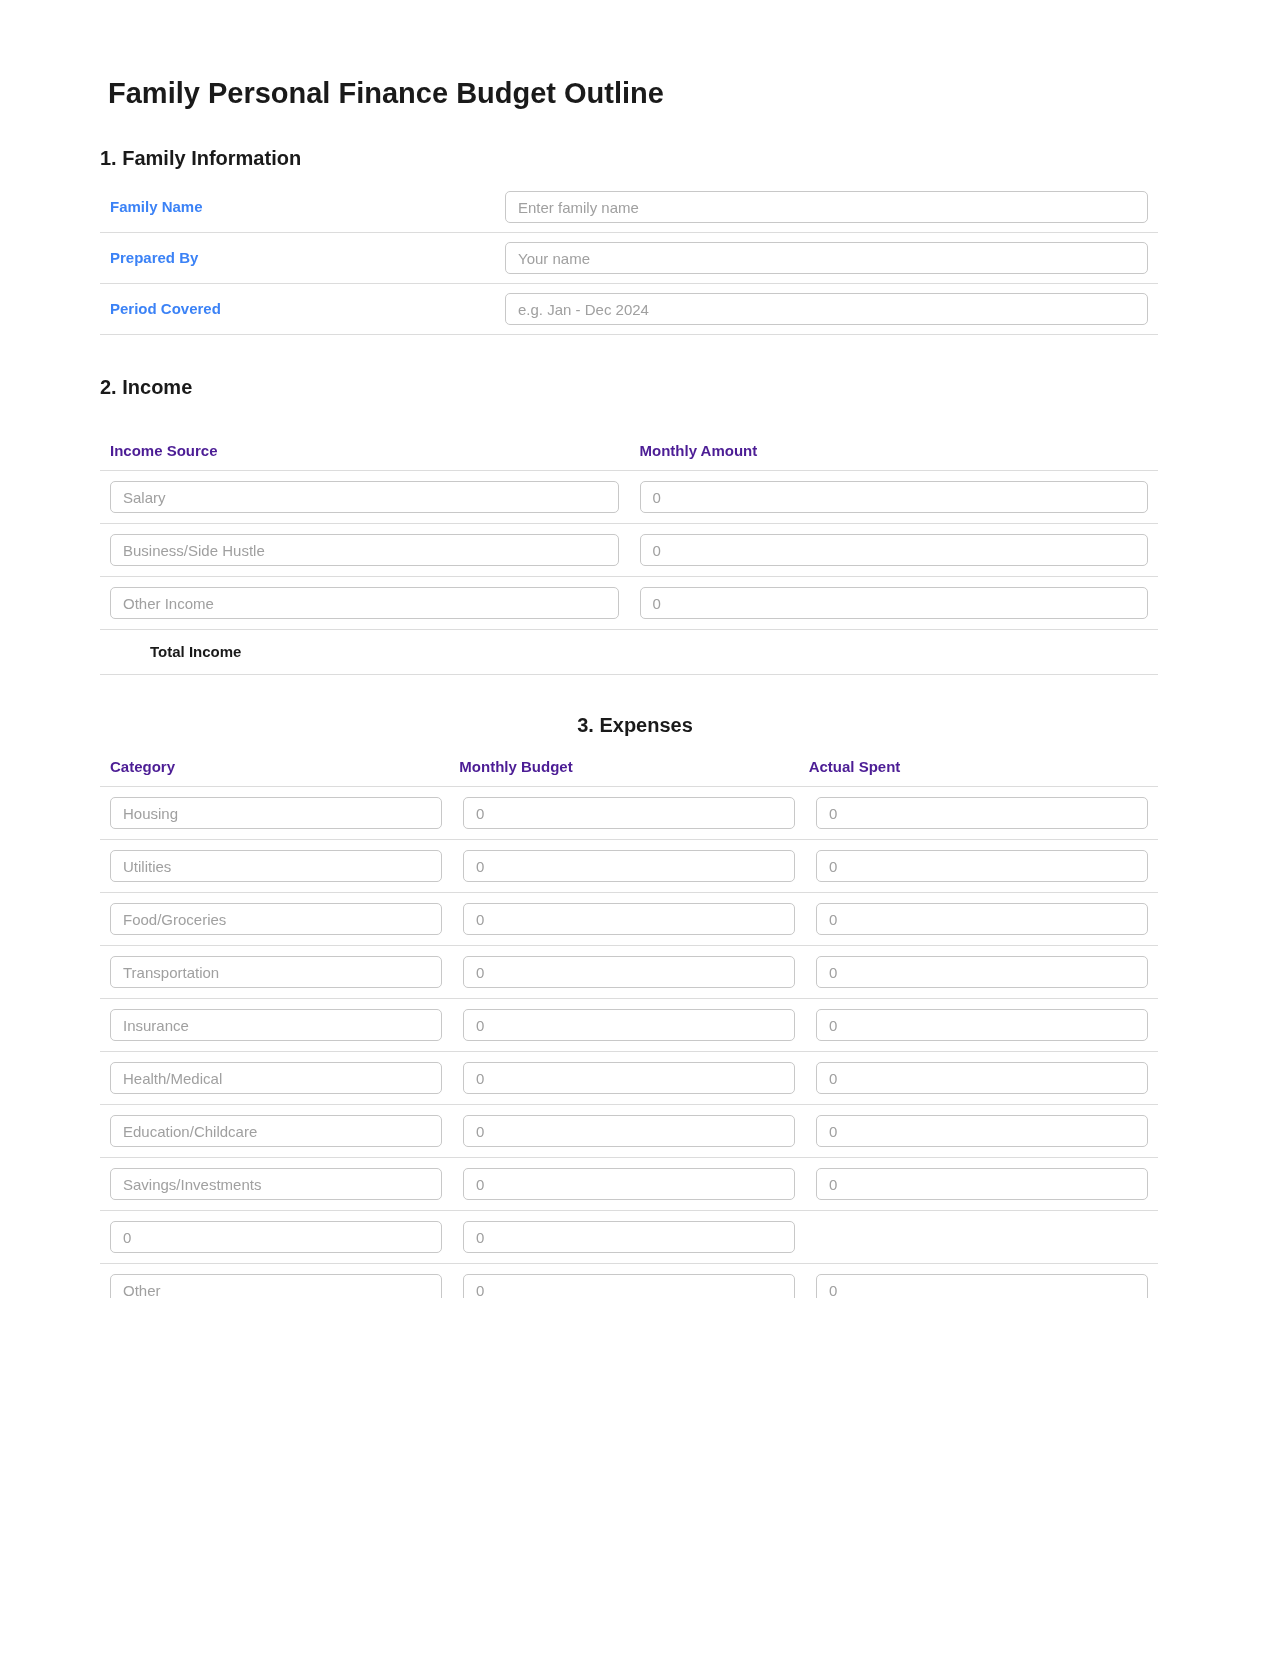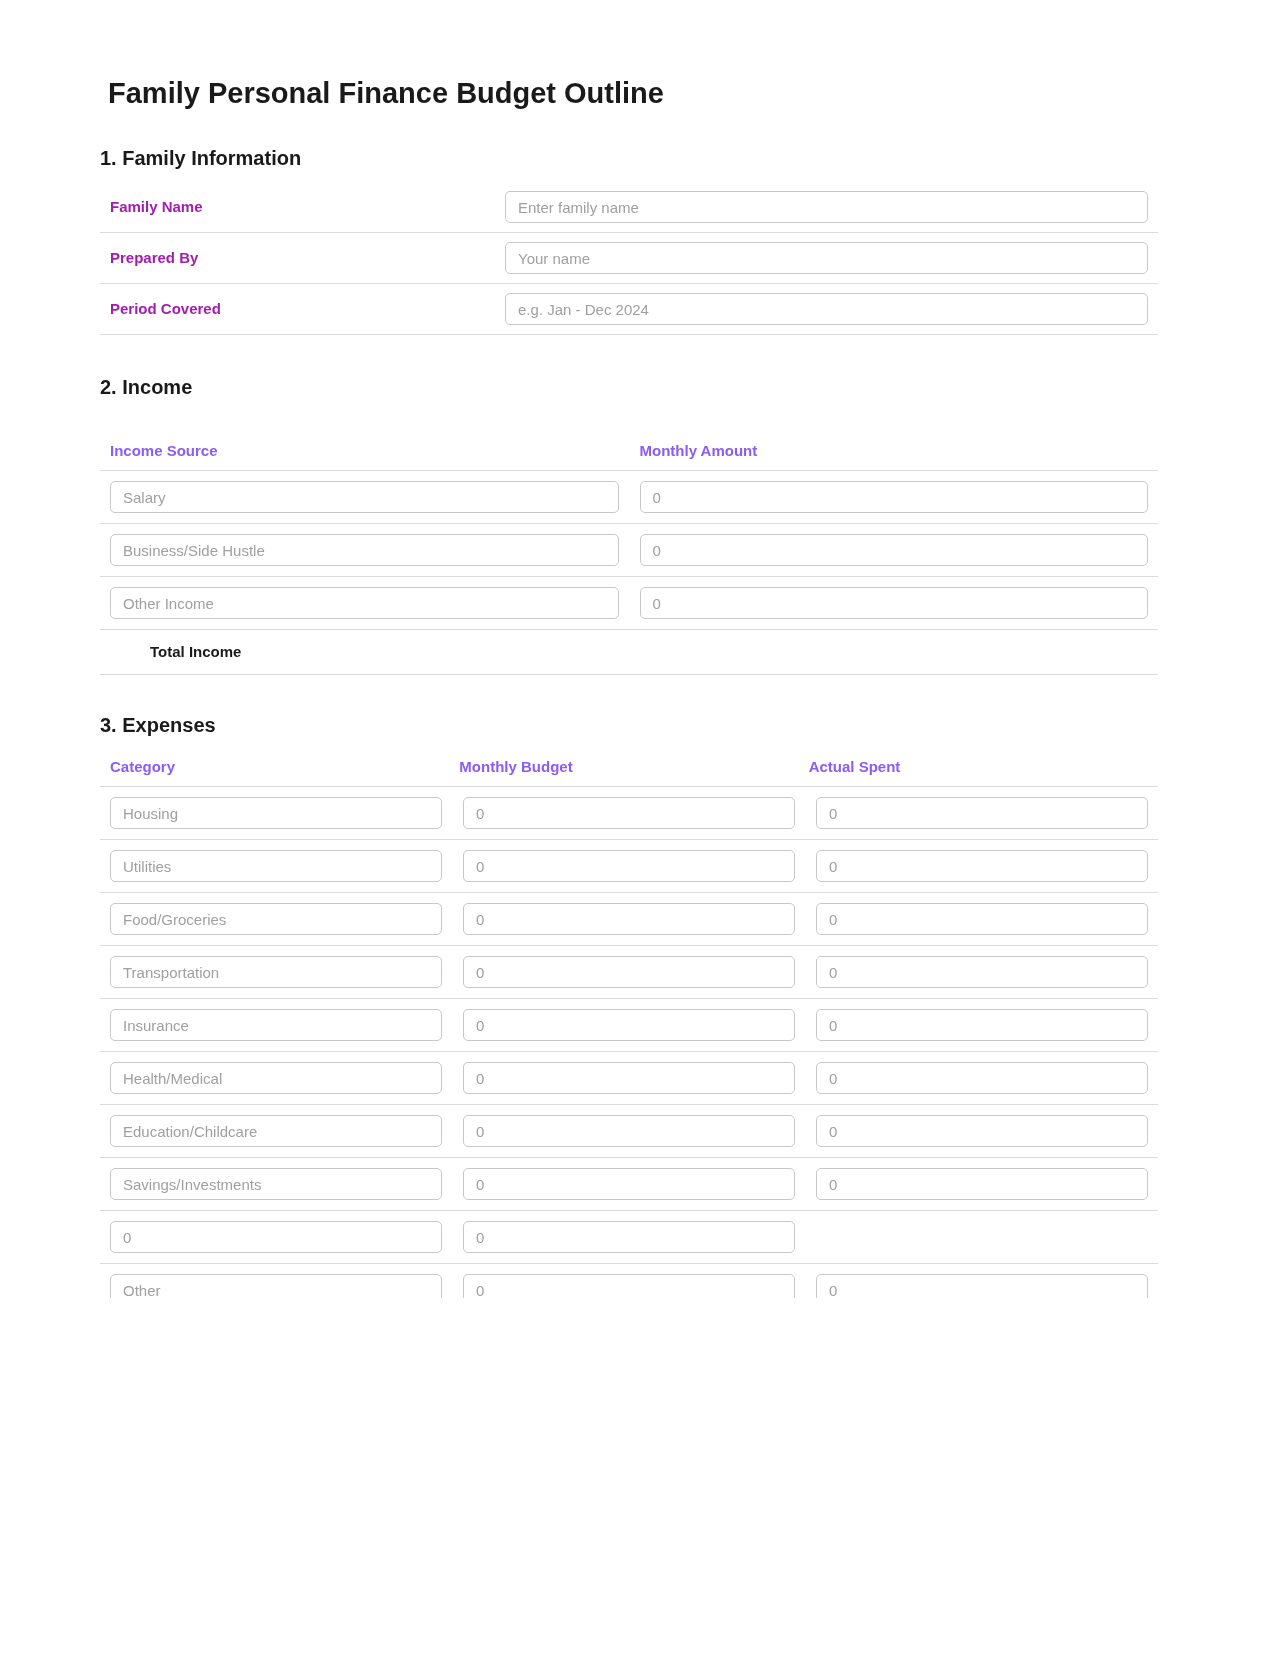--- a/index.html
+++ b/index.html
@@ -30,21 +30,21 @@
     margin: 76px 0 0 8px;
   }
   .section-heading {
     font-size: 20px;
     line-height: 24px;
     font-weight: bold;
     margin: 0;
   }
   #family-heading   { margin: 36px 0 12px 0; }
   #income-heading   { margin: 40px 0 30px 0; }
-  #expenses-heading { margin: 38px 0 8px 0; }
+  #expenses-heading { margin: 38px 0 8px 12px; text-align: center; }
 
   .row {
     display: grid;
     align-items: center;
     border-bottom: 1px solid #dcdcdc;
     box-sizing: border-box;
   }
   .row.kv    { grid-template-columns: 395px 1fr; padding: 9px 10px; }
   .row.cols2 { grid-template-columns: 1fr 1fr; gap: 21px; padding: 10px 10px; }
   .row.cols3 { grid-template-columns: 1fr 1fr 1fr; gap: 21px; padding: 10px 10px; }
@@ -55,28 +55,28 @@
     border-bottom: 1px solid #dcdcdc;
     padding: 13px 10px 10px 10px;
     box-sizing: border-box;
   }
   .header-row.cols2 { grid-template-columns: 1fr 1fr; gap: 21px; }
   .header-row.cols3 { grid-template-columns: 1fr 1fr 1fr; gap: 10px; }
   .col-header {
     font-size: 15px;
     line-height: 18px;
     font-weight: bold;
-    color: #8b5cf6;
+    color: #4c1d95;
   }
 
   .field-label {
     font-size: 15px;
     line-height: 18px;
     font-weight: bold;
-    color: #a21caf;
+    color: #3b82f6;
   }
 
   .total-row {
     padding: 13px 10px;
     border-bottom: 1px solid #dcdcdc;
   }
   .total-label {
     font-size: 15px;
     line-height: 18px;
     font-weight: bold;

